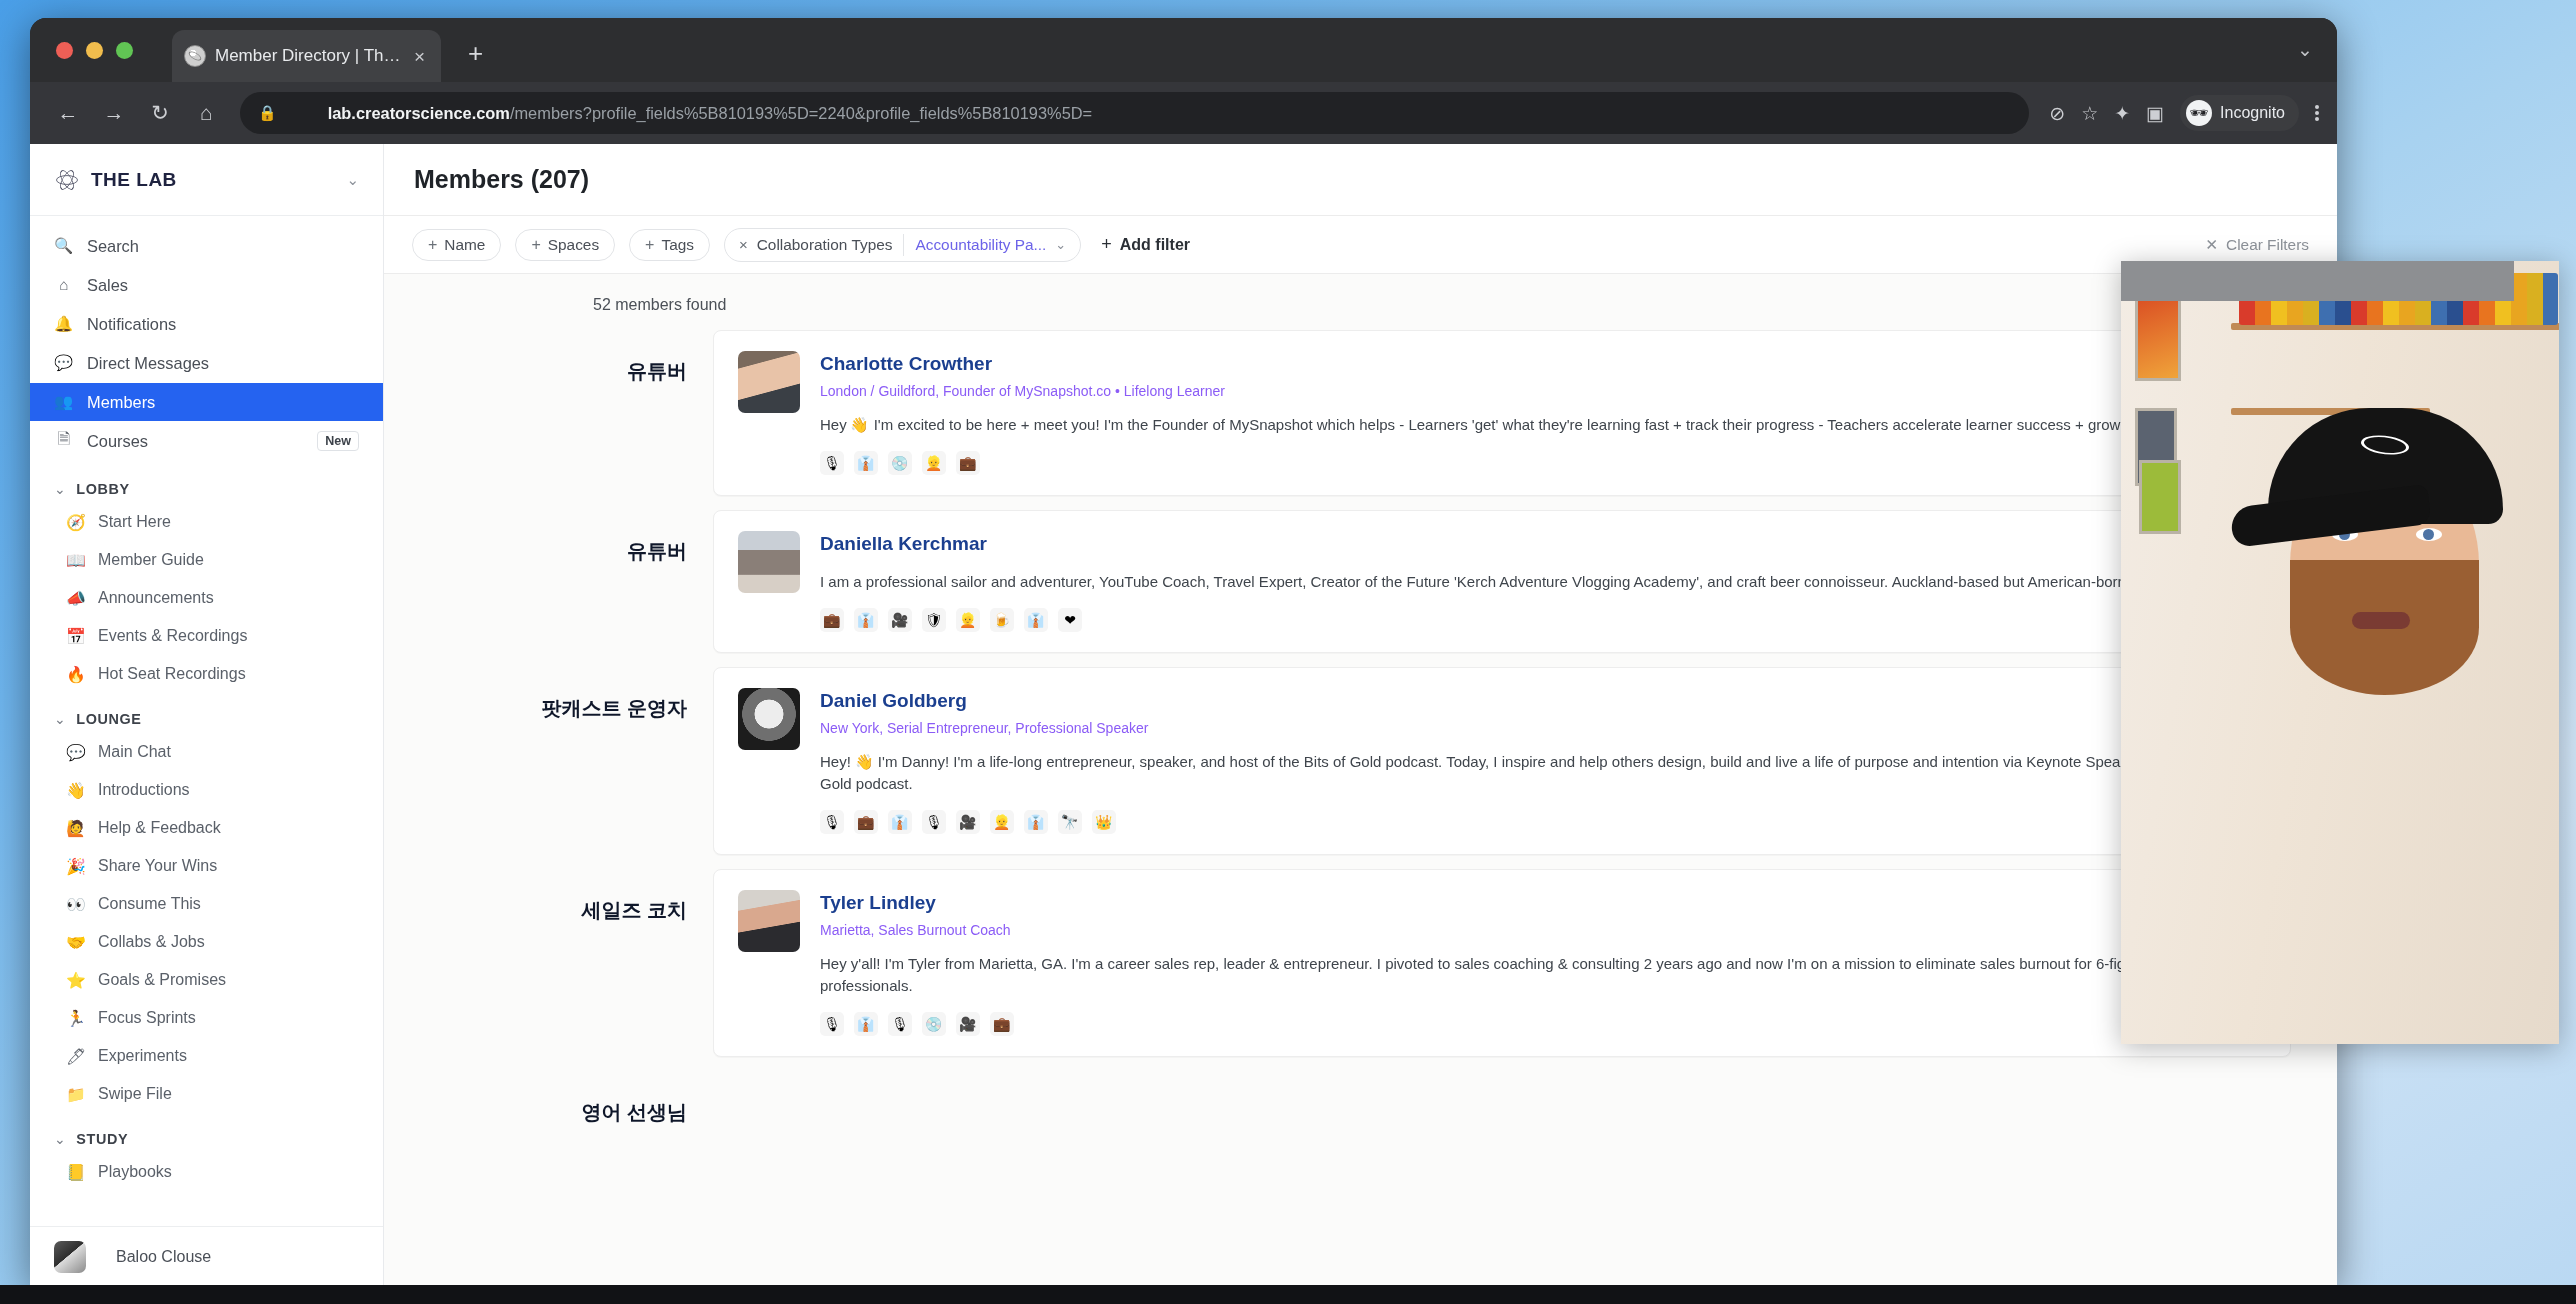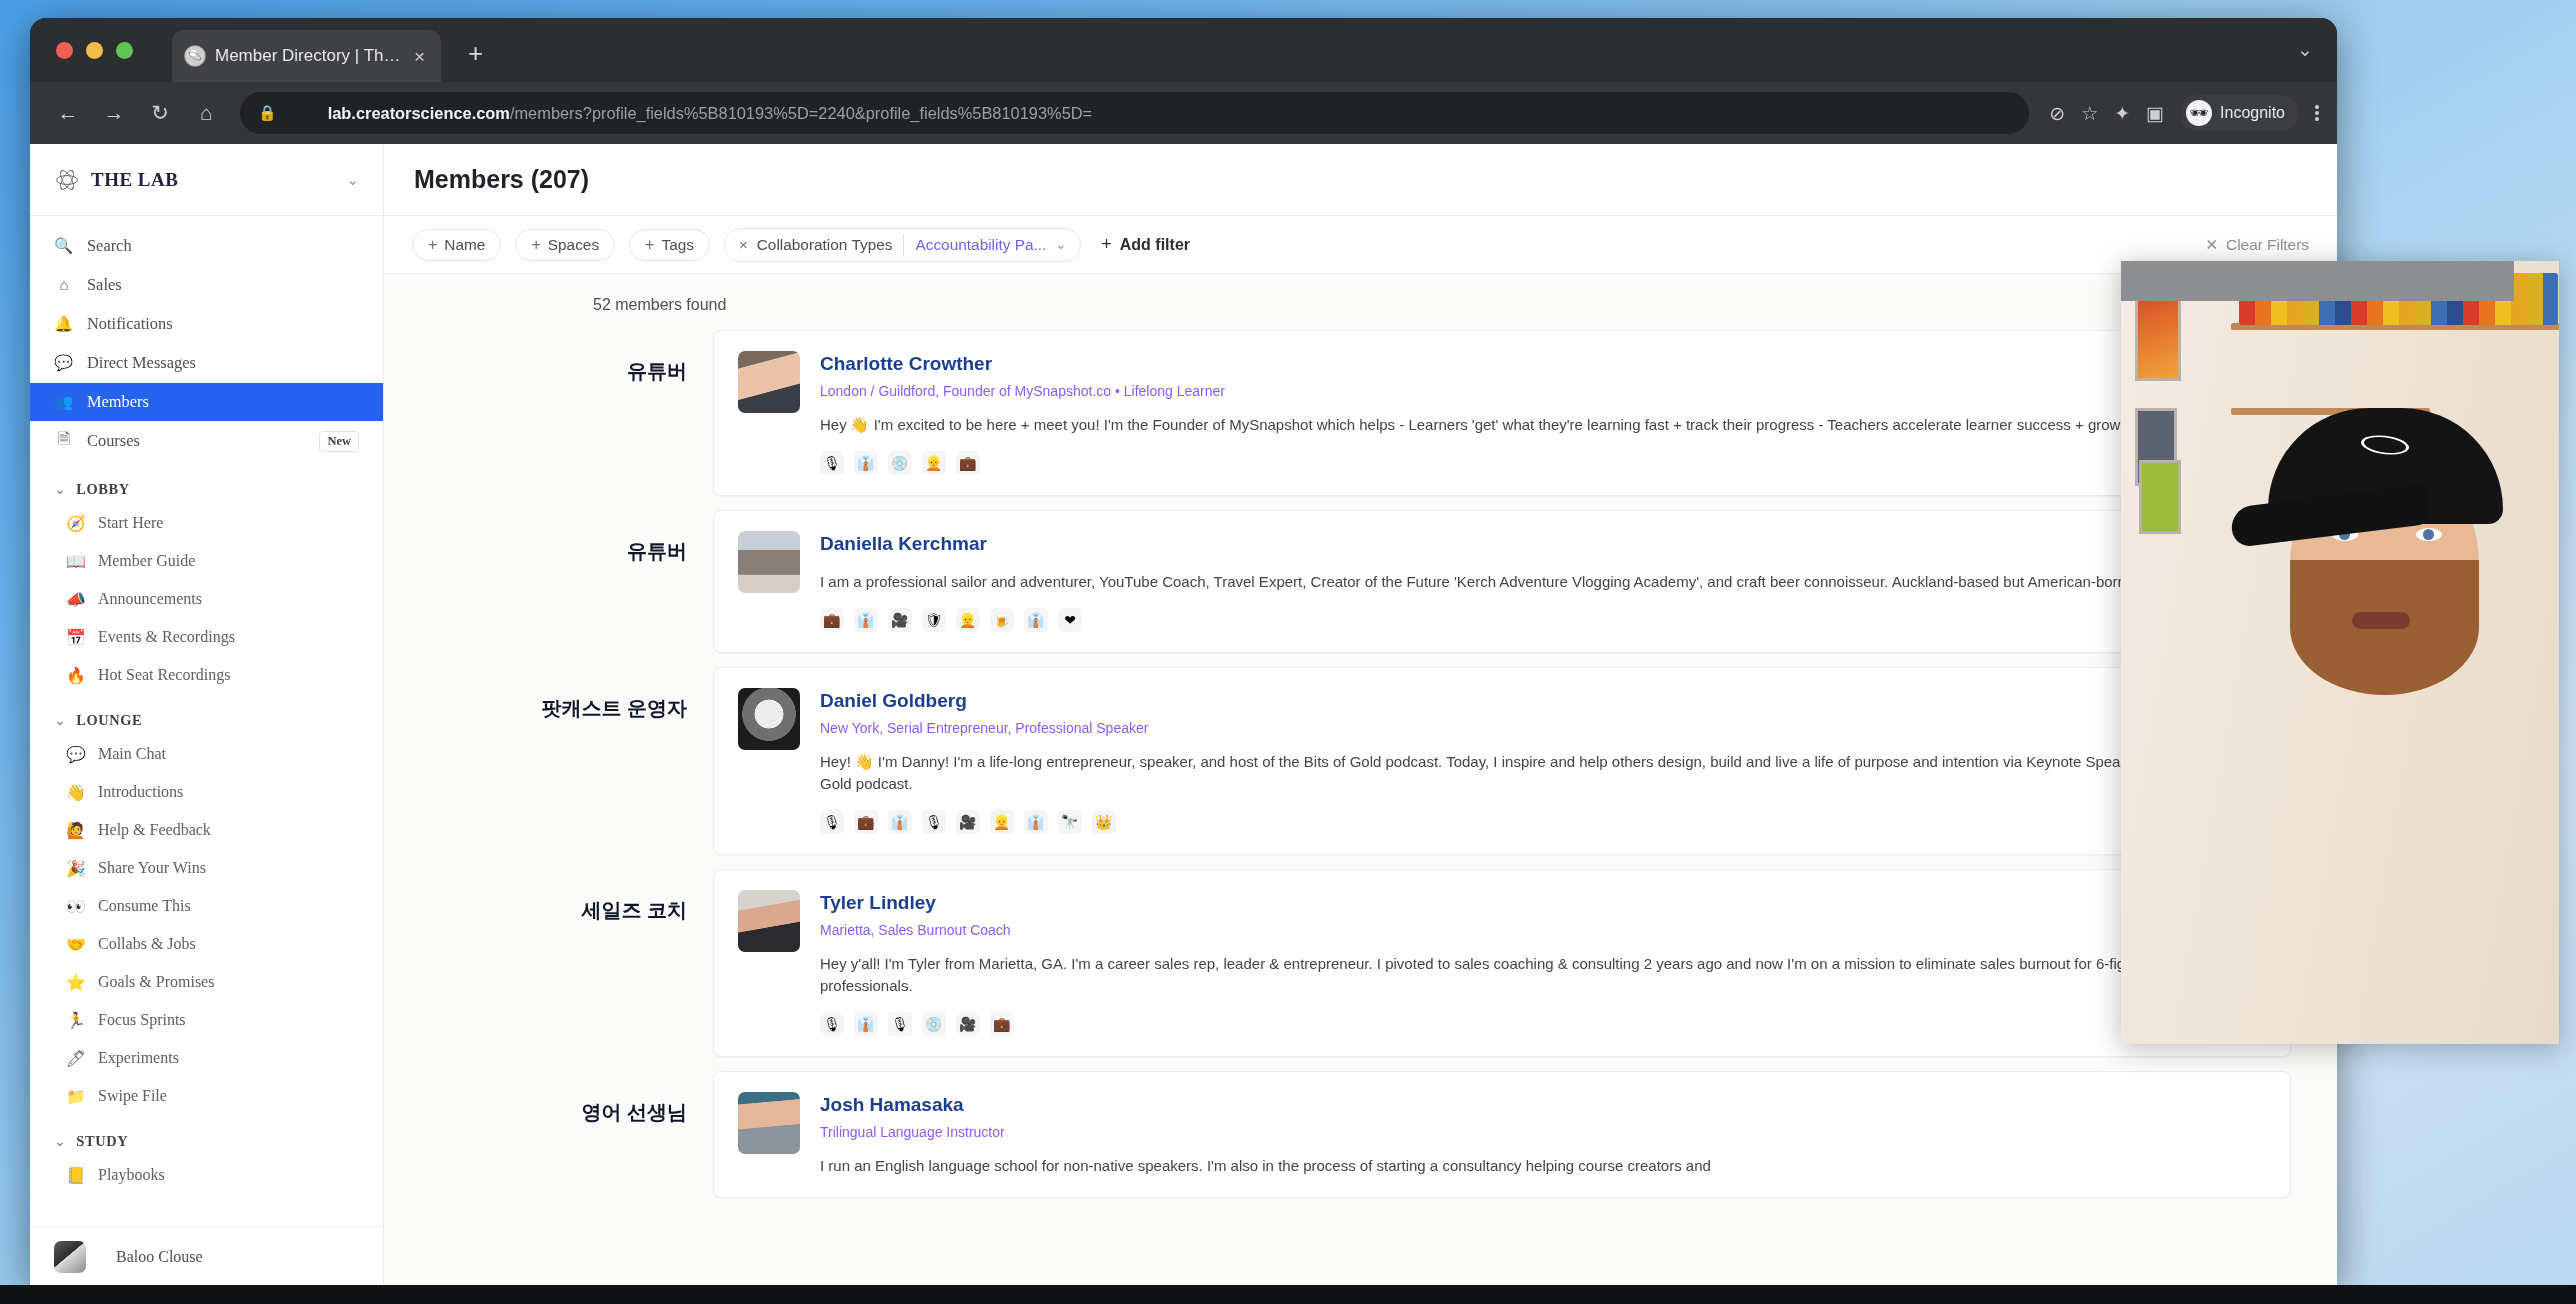--- a/index.html
+++ b/index.html
@@ -127,21 +127,20 @@
     overflow: hidden;
   }
 
   
   #sidebar {
     width: 354px; flex: 0 0 354px;
     background: #ffffff;
     border-right: 1px solid #e8eaed;
     display: flex; flex-direction: column;
     position: relative;
-    font-family: Liberation Serif, serif;
   }
   .brand {
     height: 72px; display: flex; align-items: center;
     padding: 0 24px; gap: 11px;
     border-bottom: 1px solid #eceef0;
   }
   .brand-mark {
     width: 26px; height: 26px; position: relative; flex: 0 0 auto;
   }
   .brand-mark::before, .brand-mark::after, .brand-mark i {
@@ -637,28 +636,20 @@
                   <span>💿</span>
                   <span>🎥</span>
                   <span>💼</span>
                 </div>
               </div>
             </div>
           </div>
 
           <div class="member-row">
             <div class="row-tag">영어 선생님</div>
-            <div class="card">
-              <div class="avatar ph5"></div>
-              <div class="card-body">
-                <div class="m-name">Josh Hamasaka</div>
-                <div class="m-meta">Trilingual Language Instructor</div>
-                <div class="m-bio">I run an English language school for non-native speakers. I'm also in the process of starting a consultancy helping course creators and</div>
-              </div>
-            </div>
           </div>
         </div>
 
       </div>
     </div>
   </div>
 
   <div id="webcam">
     <div class="cam-inner">
       <div class="cam-wall"></div>

